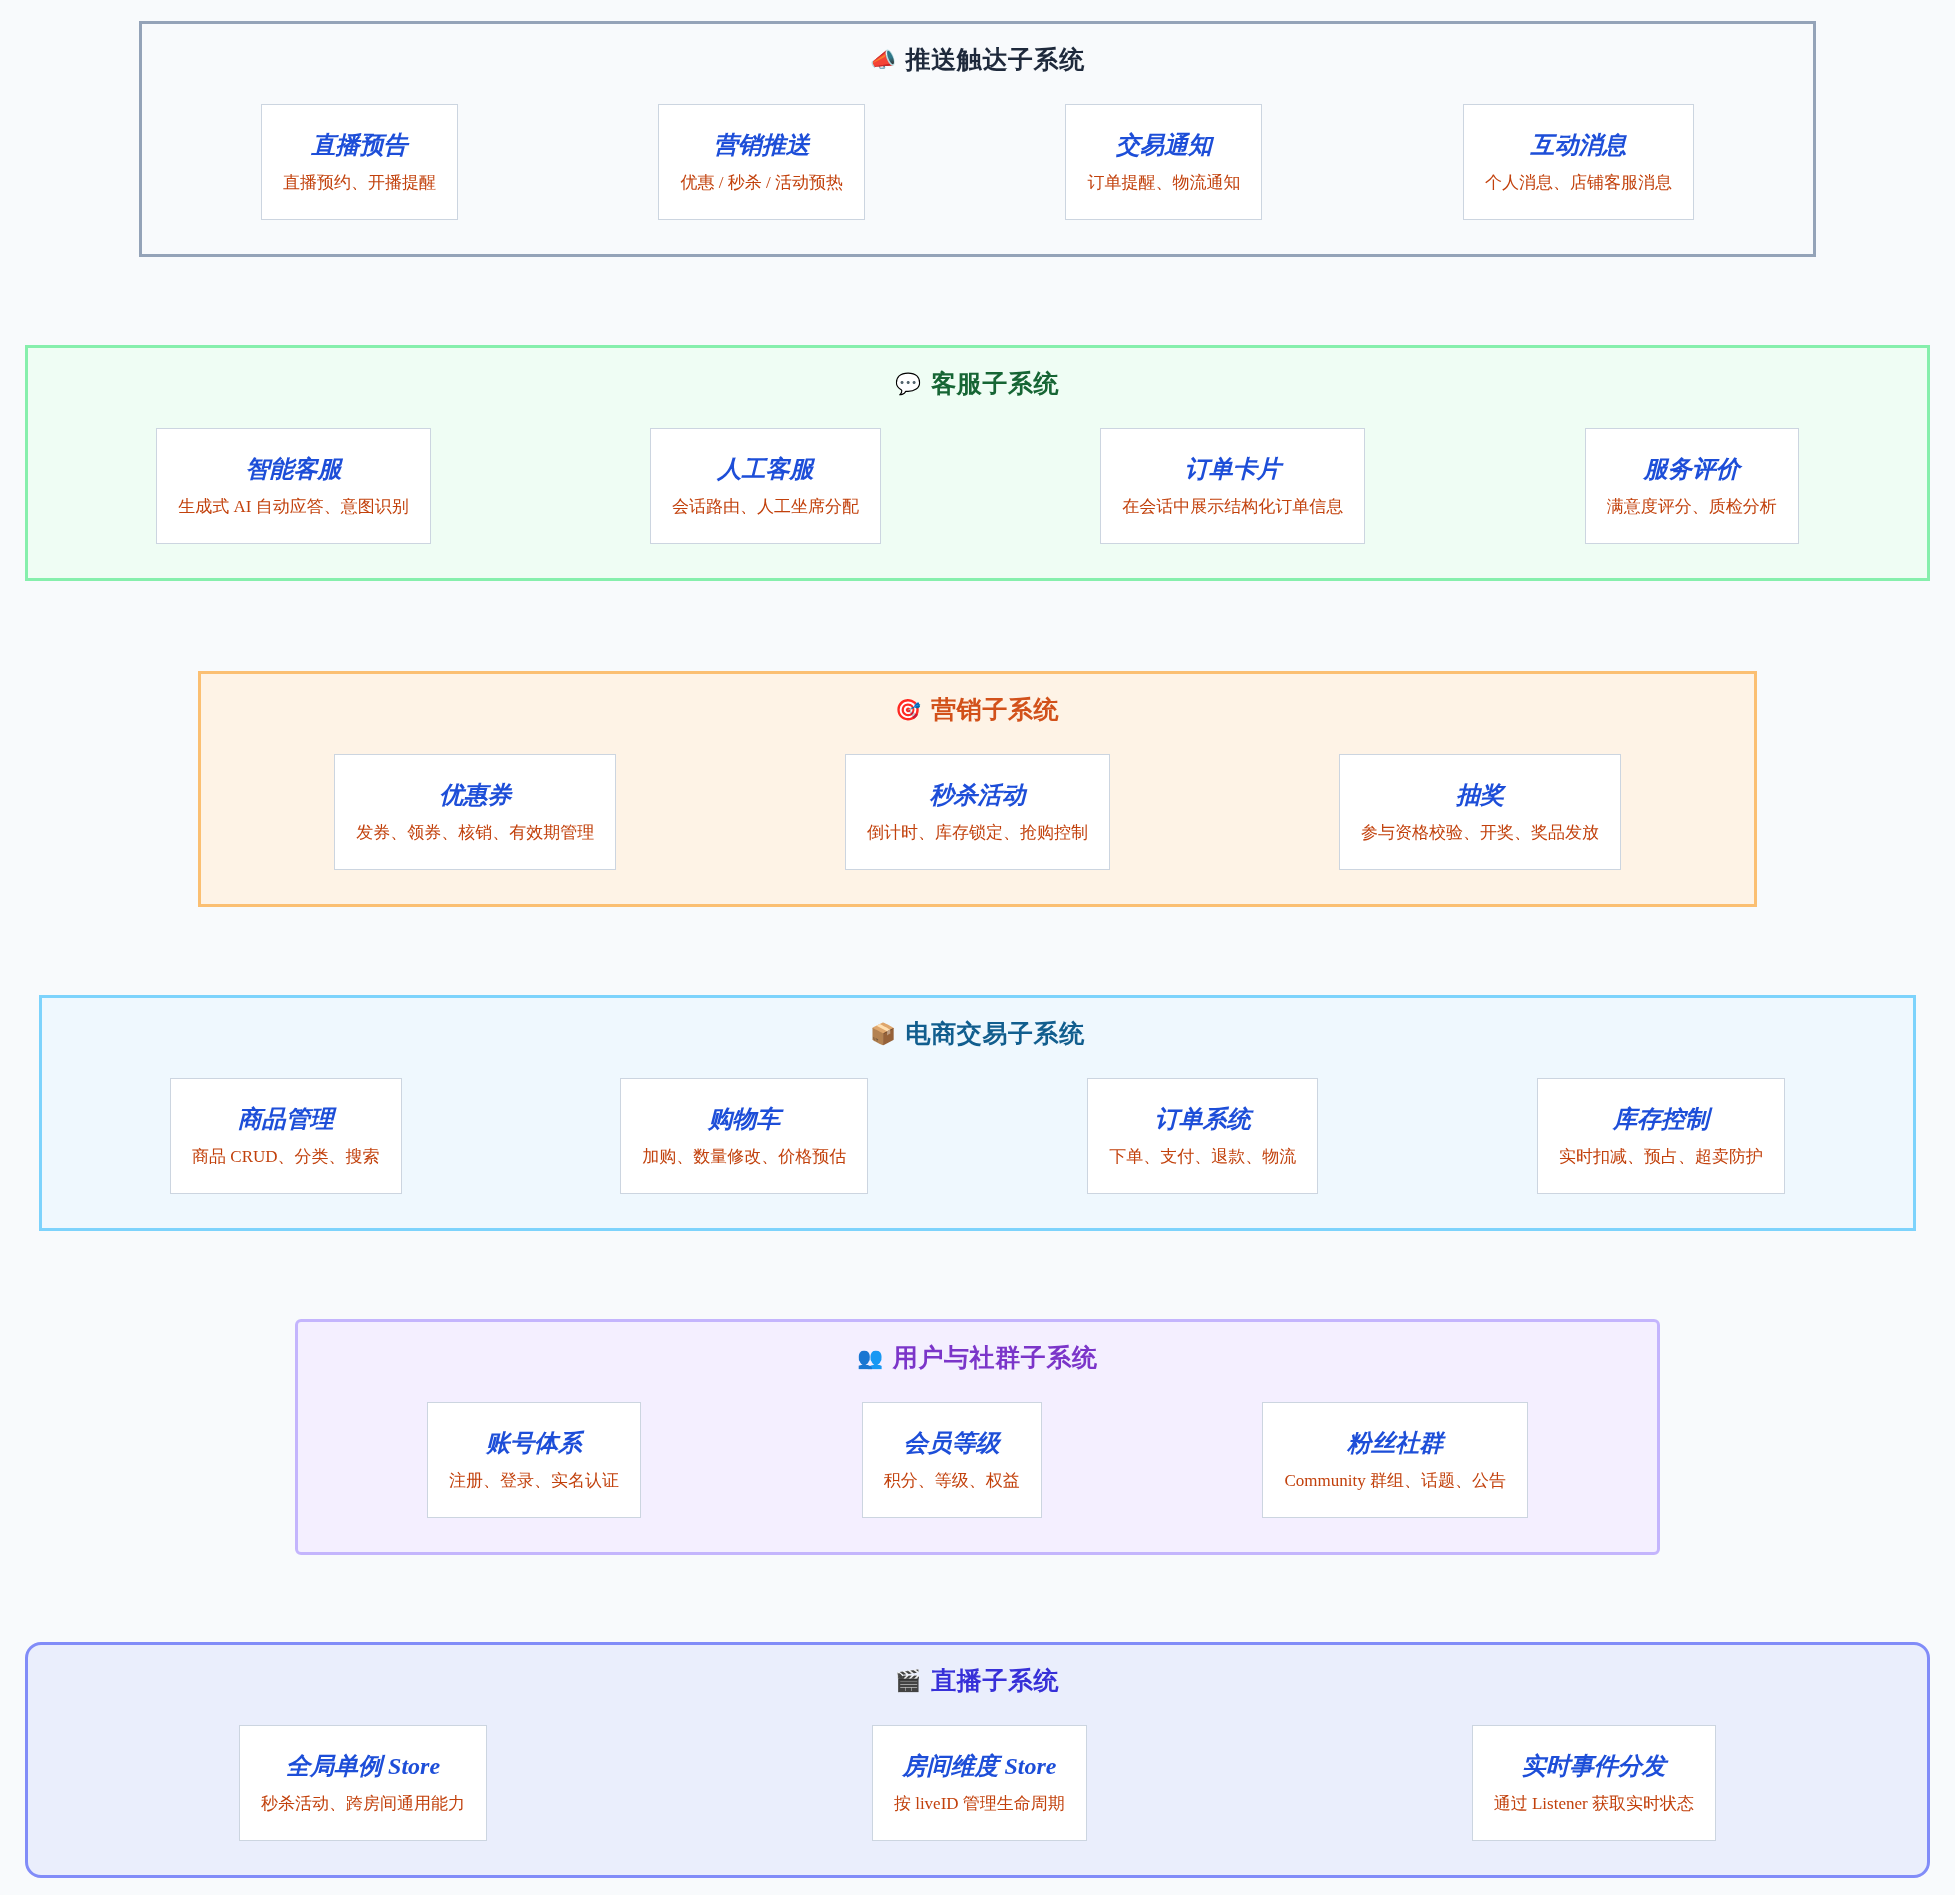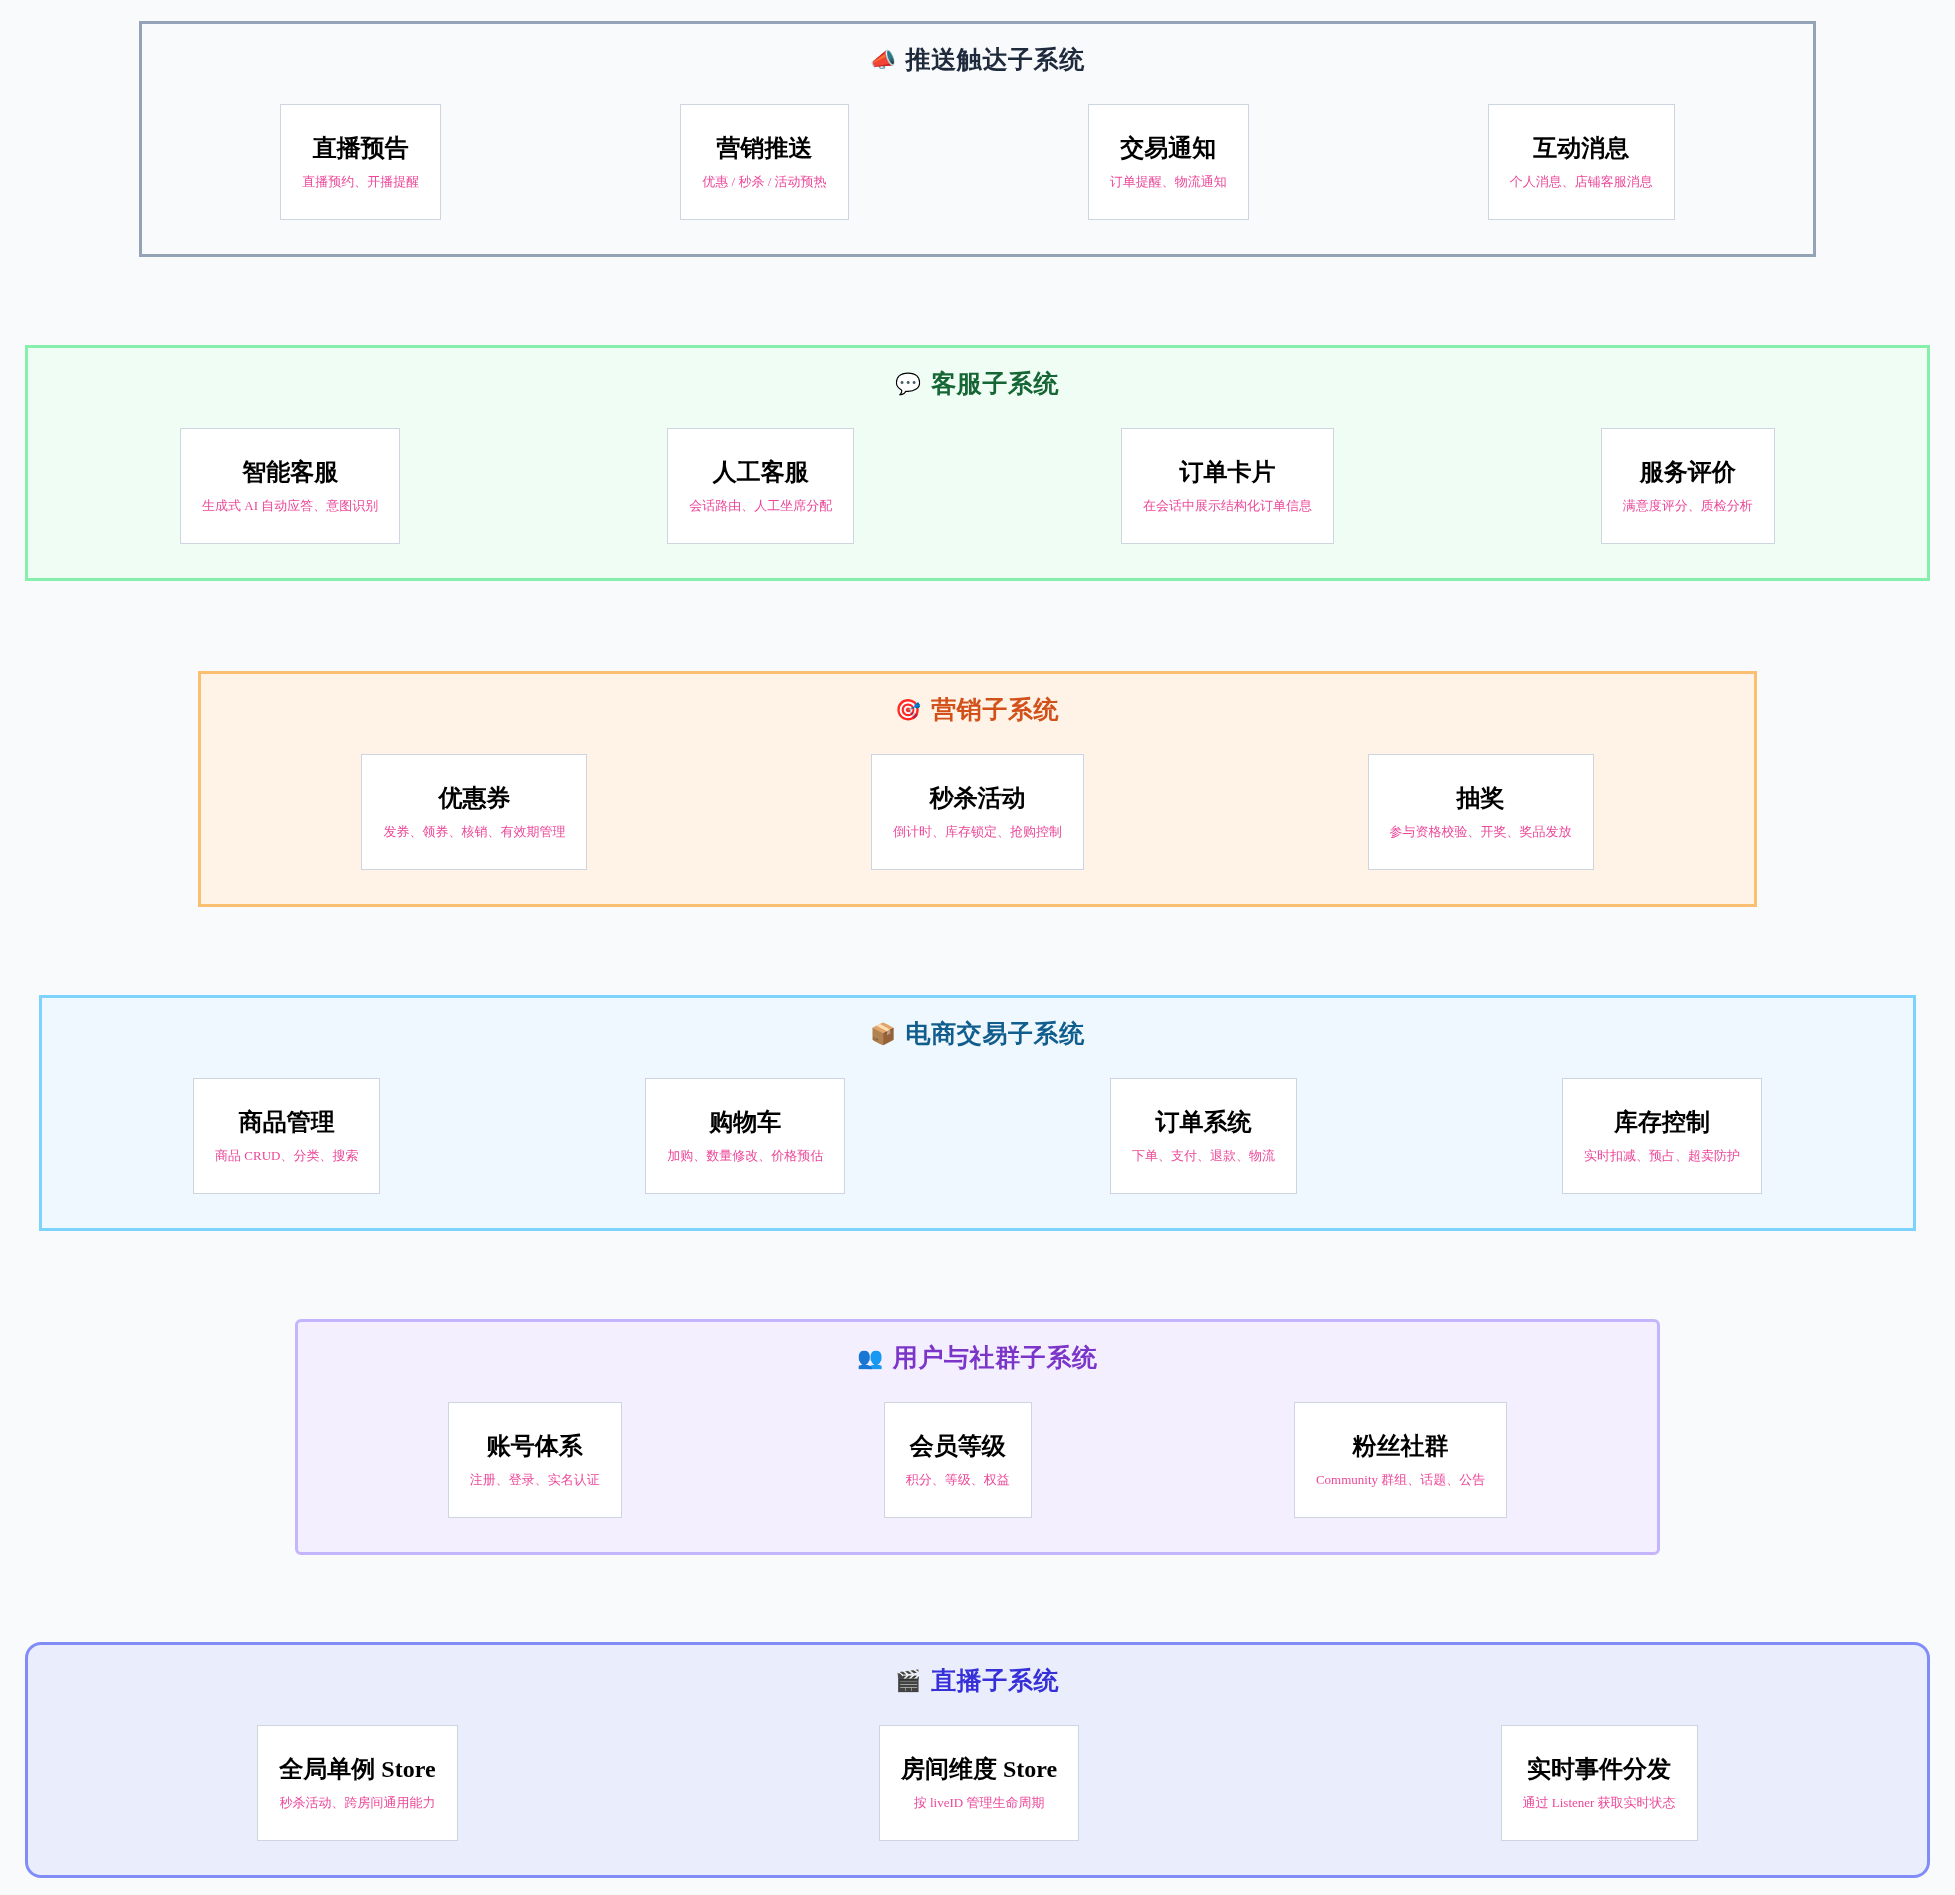--- a/index.html
+++ b/index.html
@@ -63,29 +63,30 @@
     display: flex;
     flex-direction: column;
     justify-content: center;
     align-items: center;
     text-align: center;
     flex: 0 0 auto;
   }
   .card-title {
     font-size: 24px;
     font-weight: 700;
-    color: #000000;
+    color: #1d4ed8;
     line-height: 1.25;
     margin-bottom: 11.2px;
     white-space: nowrap;
+    font-style: italic;
   }
   .card-desc {
-    font-size: 13px;
+    font-size: 17px;
     font-weight: 400;
-    color: #ec4899;
+    color: #c2410c;
     line-height: 1.3;
     white-space: nowrap;
   }
 
   
   .sec-push      { border-color: #94a3b8; background: #f8fafc; }
   .sec-push   .section-title { color: #1e293b; }
 
   .sec-service   { border-color: #86efac; background: #effdf4; }
   .sec-service .section-title { color: #166534; }

